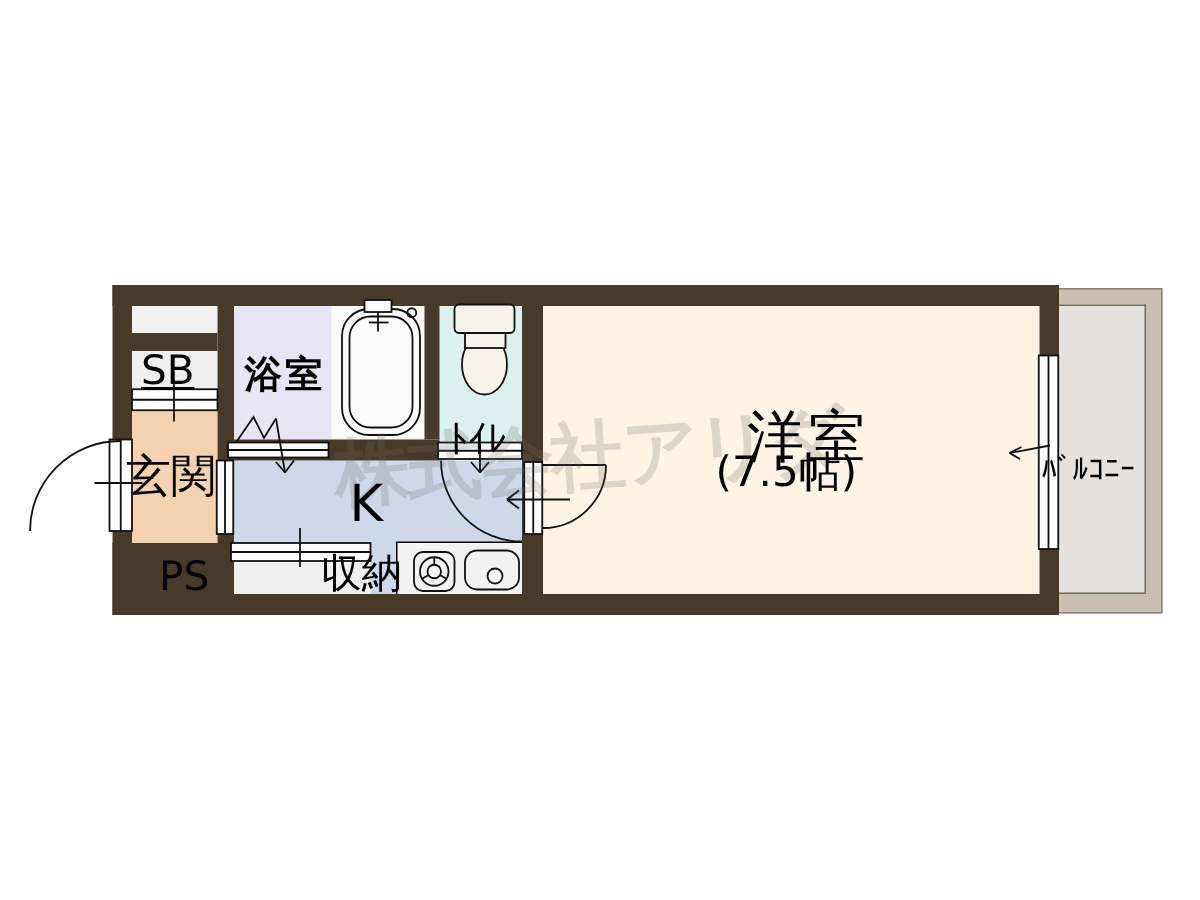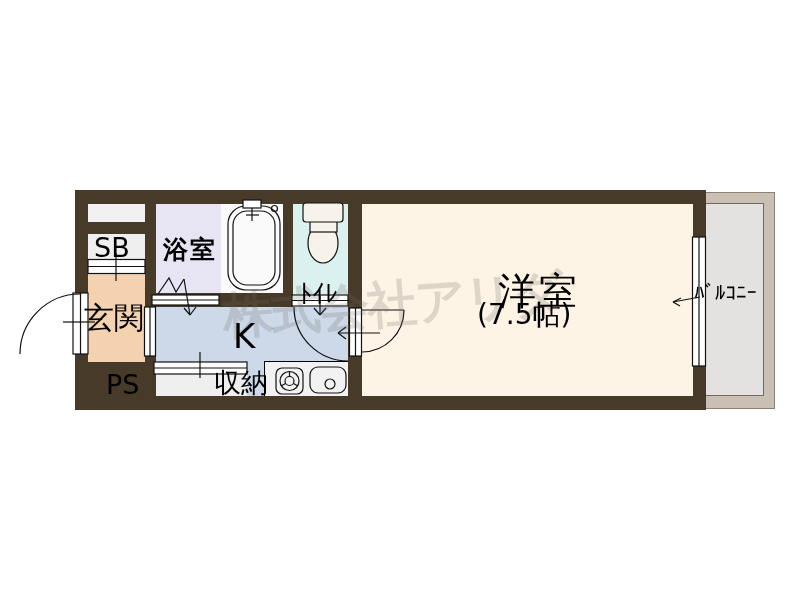--- a/index.html
+++ b/index.html
@@ -137,23 +137,23 @@
       <g>
         <line x1="700" y1="297" x2="673" y2="302"></line>
         <line x1="673" y1="302" x2="681" y2="298"></line>
         <line x1="673" y1="302" x2="680" y2="306"></line>
       </g>
     </g>
   </svg>
 
   <div id="watermark">株式会社アリダ</div>
 
-  <div class="lbl" style="left:94px;top:234px;font-size:27px;">SB</div>
+  <div class="lbl" style="left:94px;top:234px;font-size:27px;text-decoration:underline;">SB</div>
   <div class="lbl" style="left:163px;top:237px;font-size:25px;letter-spacing:2px;font-weight:bold;">浴室</div>
   <div class="lbl" style="left:299px;top:258px;font-size:26px;margin-top:23px;">ﾄｲﾚ</div>
   <div class="lbl" style="left:84px;top:303px;font-size:30px;">玄関</div>
   <div class="lbl" style="left:233px;top:319px;font-size:34px;">K</div>
   <div class="lbl" style="left:106px;top:371px;font-size:27px;">PS</div>
   <div class="lbl" style="left:170px;top:369px;font-size:27px;margin-left:44px;">収納</div>
   <div class="lbl" style="left:498px;top:272px;font-size:38px;letter-spacing:3px;">洋室</div>
   <div class="lbl" style="left:477px;top:301px;font-size:28px;">(7.5帖)</div>
-  <div class="lbl" style="left:694px;top:283px;font-size:21px;">ﾊﾞﾙｺﾆｰ</div>
+  <div class="lbl" style="left:694px;top:303px;font-size:21px;">ﾊﾞﾙｺﾆｰ</div>
 </div>
 
 </body></html>

